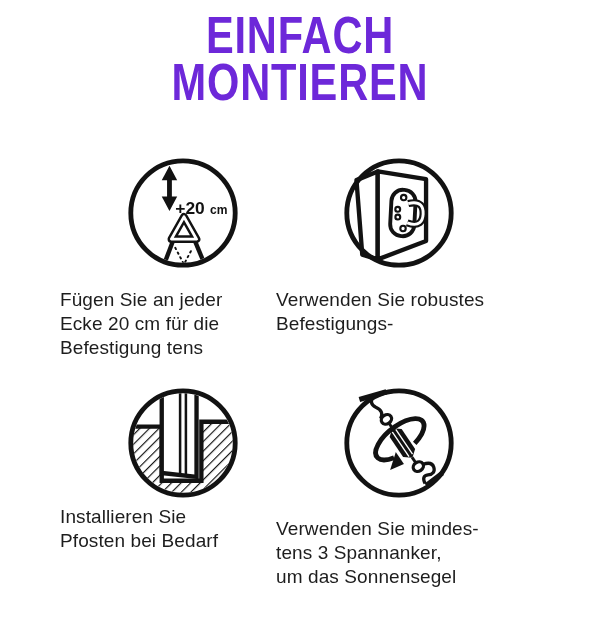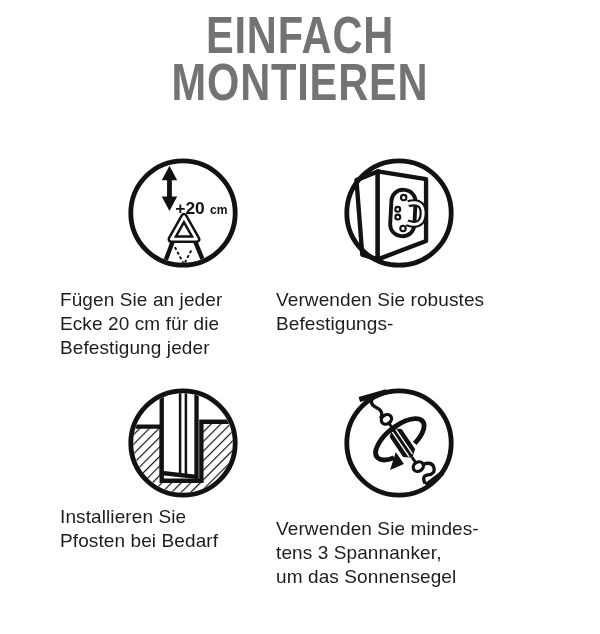--- a/index.html
+++ b/index.html
@@ -6,21 +6,21 @@
   body{
     width:600px;height:634px;background:#ffffff;
     font-family:"Liberation Sans",sans-serif;
     -webkit-font-smoothing:antialiased;
   }
   .sheet{position:relative;width:600px;height:634px;background:#ffffff;overflow:hidden;}
 
   .title{
     position:absolute;top:12px;left:0;width:100%;
     margin:0;text-align:center;
-    font-size:52px;line-height:47px;font-weight:700;color:#737373;
+    font-size:52px;line-height:47px;font-weight:700;color:#6d28d9;
   }
   .title-line{
     display:block;
     transform:scaleX(0.80);
     transform-origin:50% 50%;
     letter-spacing:1px;
     white-space:nowrap;
   }
 
   .cell{position:absolute;width:246px;}
@@ -78,21 +78,21 @@
           <polygon points="46,58 54,43 38,43" fill="#121212"></polygon>
         </g>
         <text x="52" y="61" font-size="18" font-weight="bold" fill="#121212" font-family="Liberation Sans, sans-serif">+20</text>
         <text x="88" y="61" font-size="12.5" font-weight="bold" fill="#121212" font-family="Liberation Sans, sans-serif">cm</text>
         <circle class="stroke" cx="60" cy="60" r="54" stroke-width="5"></circle>
       </svg>
     </div>
     <p class="caption">
       <span>Fügen Sie an jeder</span>
       <span>Ecke 20 cm für die</span>
-      <span>Befestigung jeder</span>
+      <span>Befestigung tens</span>
     </p>
   </section>
 
   <section class="cell cell-tr">
     <div class="icon-wrap">
       <svg viewBox="0 0 120 120">
         <g stroke="#121212" stroke-width="4.5" fill="#ffffff" stroke-linejoin="round">
           <polygon points="16,26 38,17 38,108 22,103"></polygon>
           <polygon points="38,17 88,25 88,89 38,108"></polygon>
         </g>

